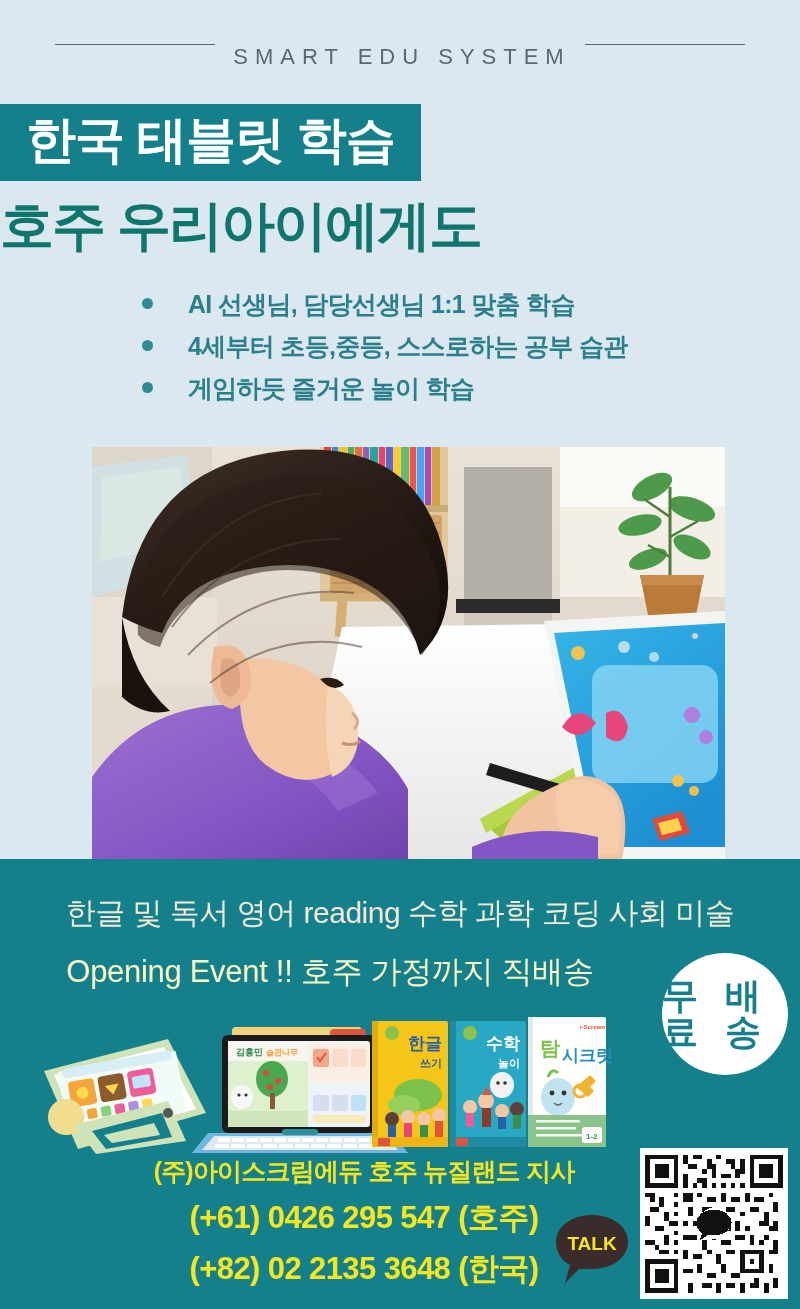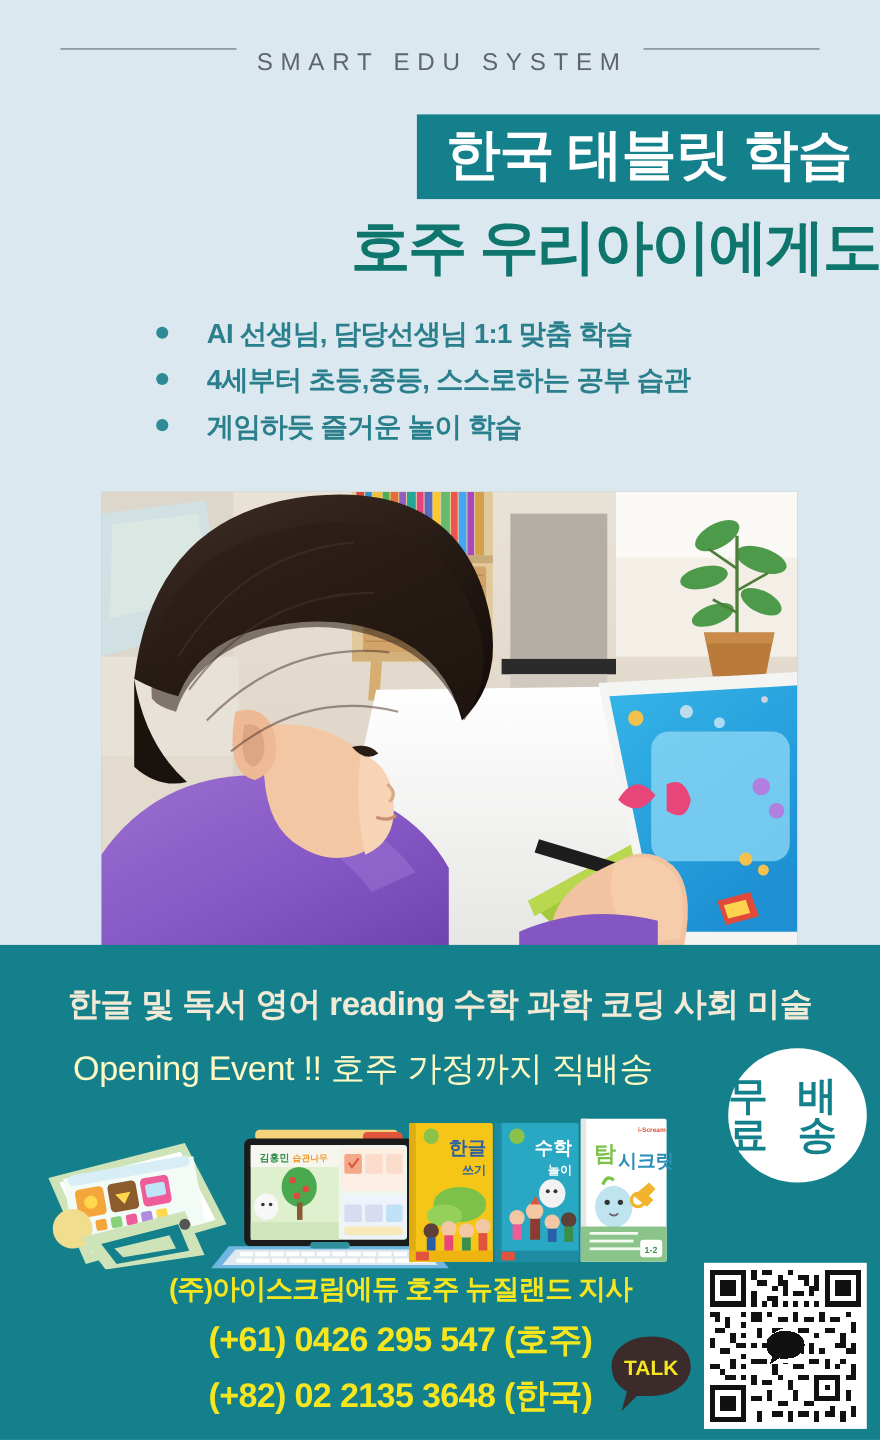--- a/index.html
+++ b/index.html
@@ -44,21 +44,21 @@
     white-space: nowrap;
     padding-left: 4px;
   }
 
   
   .headline-wrap {
     position: absolute;
     top: 104px;
     left: 0;
     width: 800px;
-    text-align: right;
+    text-align: left;
   }
   .headline-boxed {
     display: inline-block;
     background: #14808c;
     color: #ffffff;
     font-size: 50px;
     font-weight: 700;
     line-height: 1.06;
     padding: 10px 26px 14px 26px;
     letter-spacing: -1px;
@@ -130,21 +130,21 @@
   }
 
   .subjects-line {
     position: absolute;
     top: 34px;
     left: 0;
     width: 800px;
     text-align: center;
     color: #f2ead6;
     font-size: 30px;
-    font-weight: 700;
+    font-weight: 400;
     letter-spacing: -0.5px;
     white-space: nowrap;
   }
   .event-line {
     position: absolute;
     top: 92px;
     left: 0;
     width: 660px;
     text-align: center;
     color: #fef9c3;

